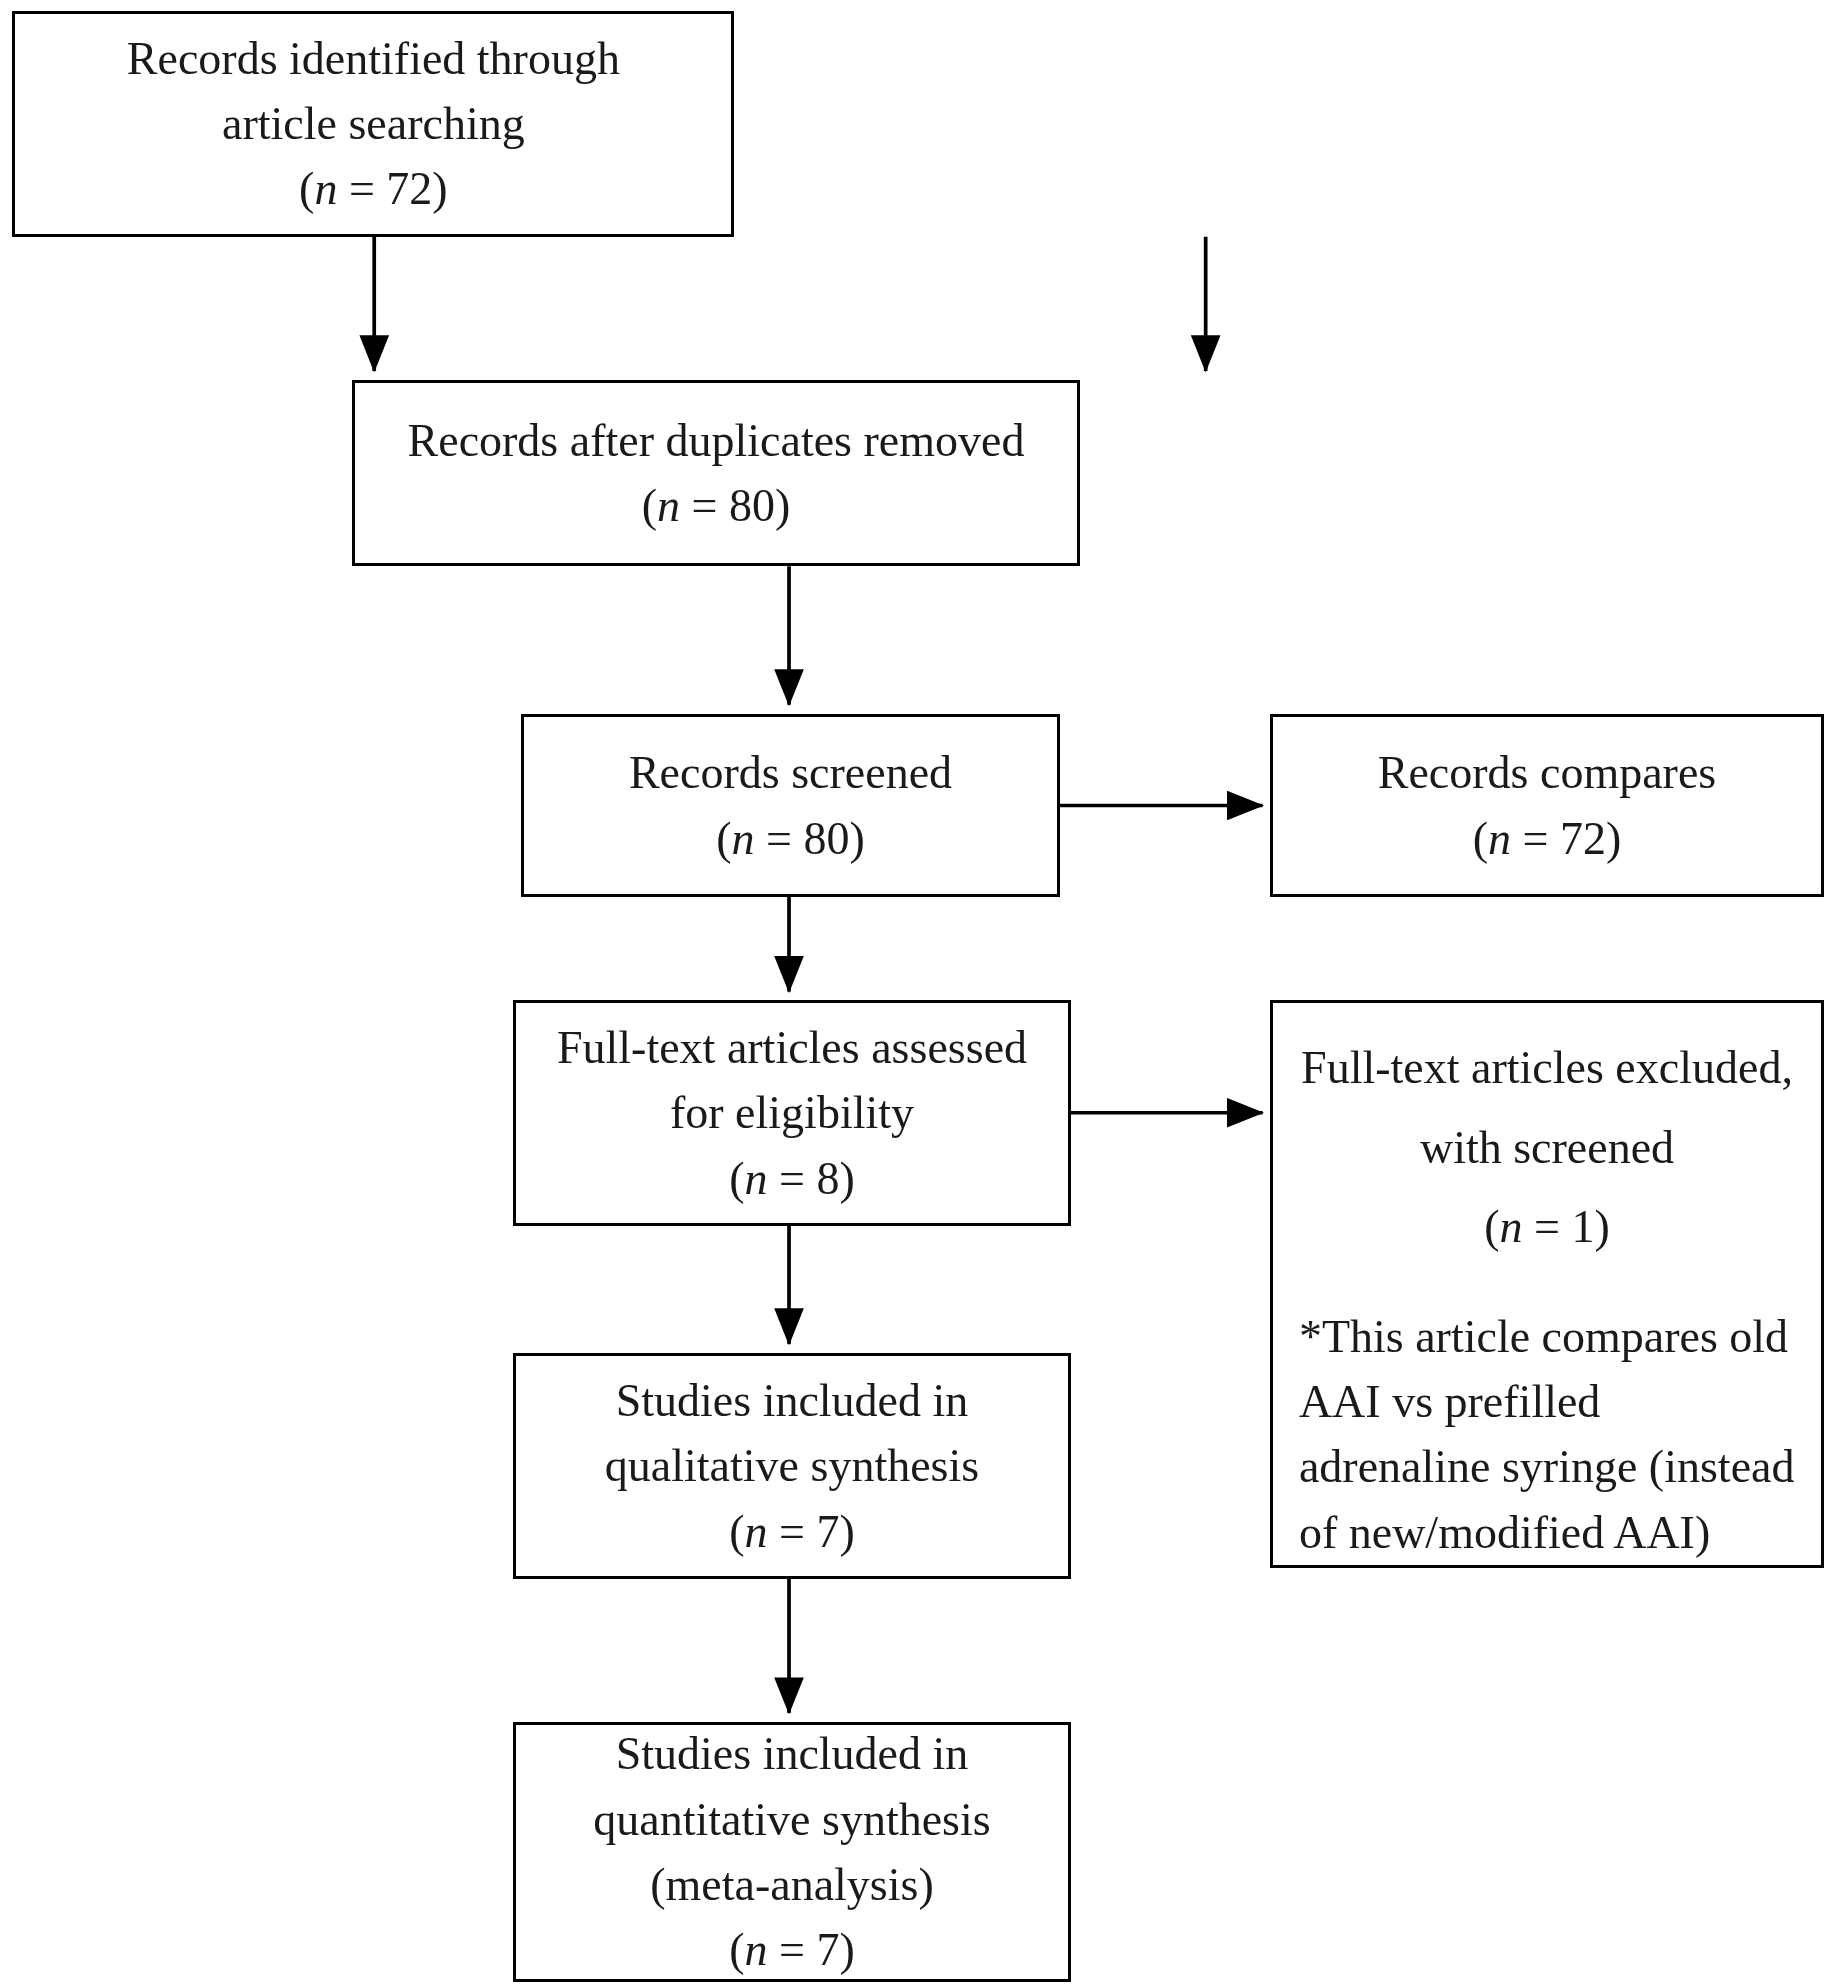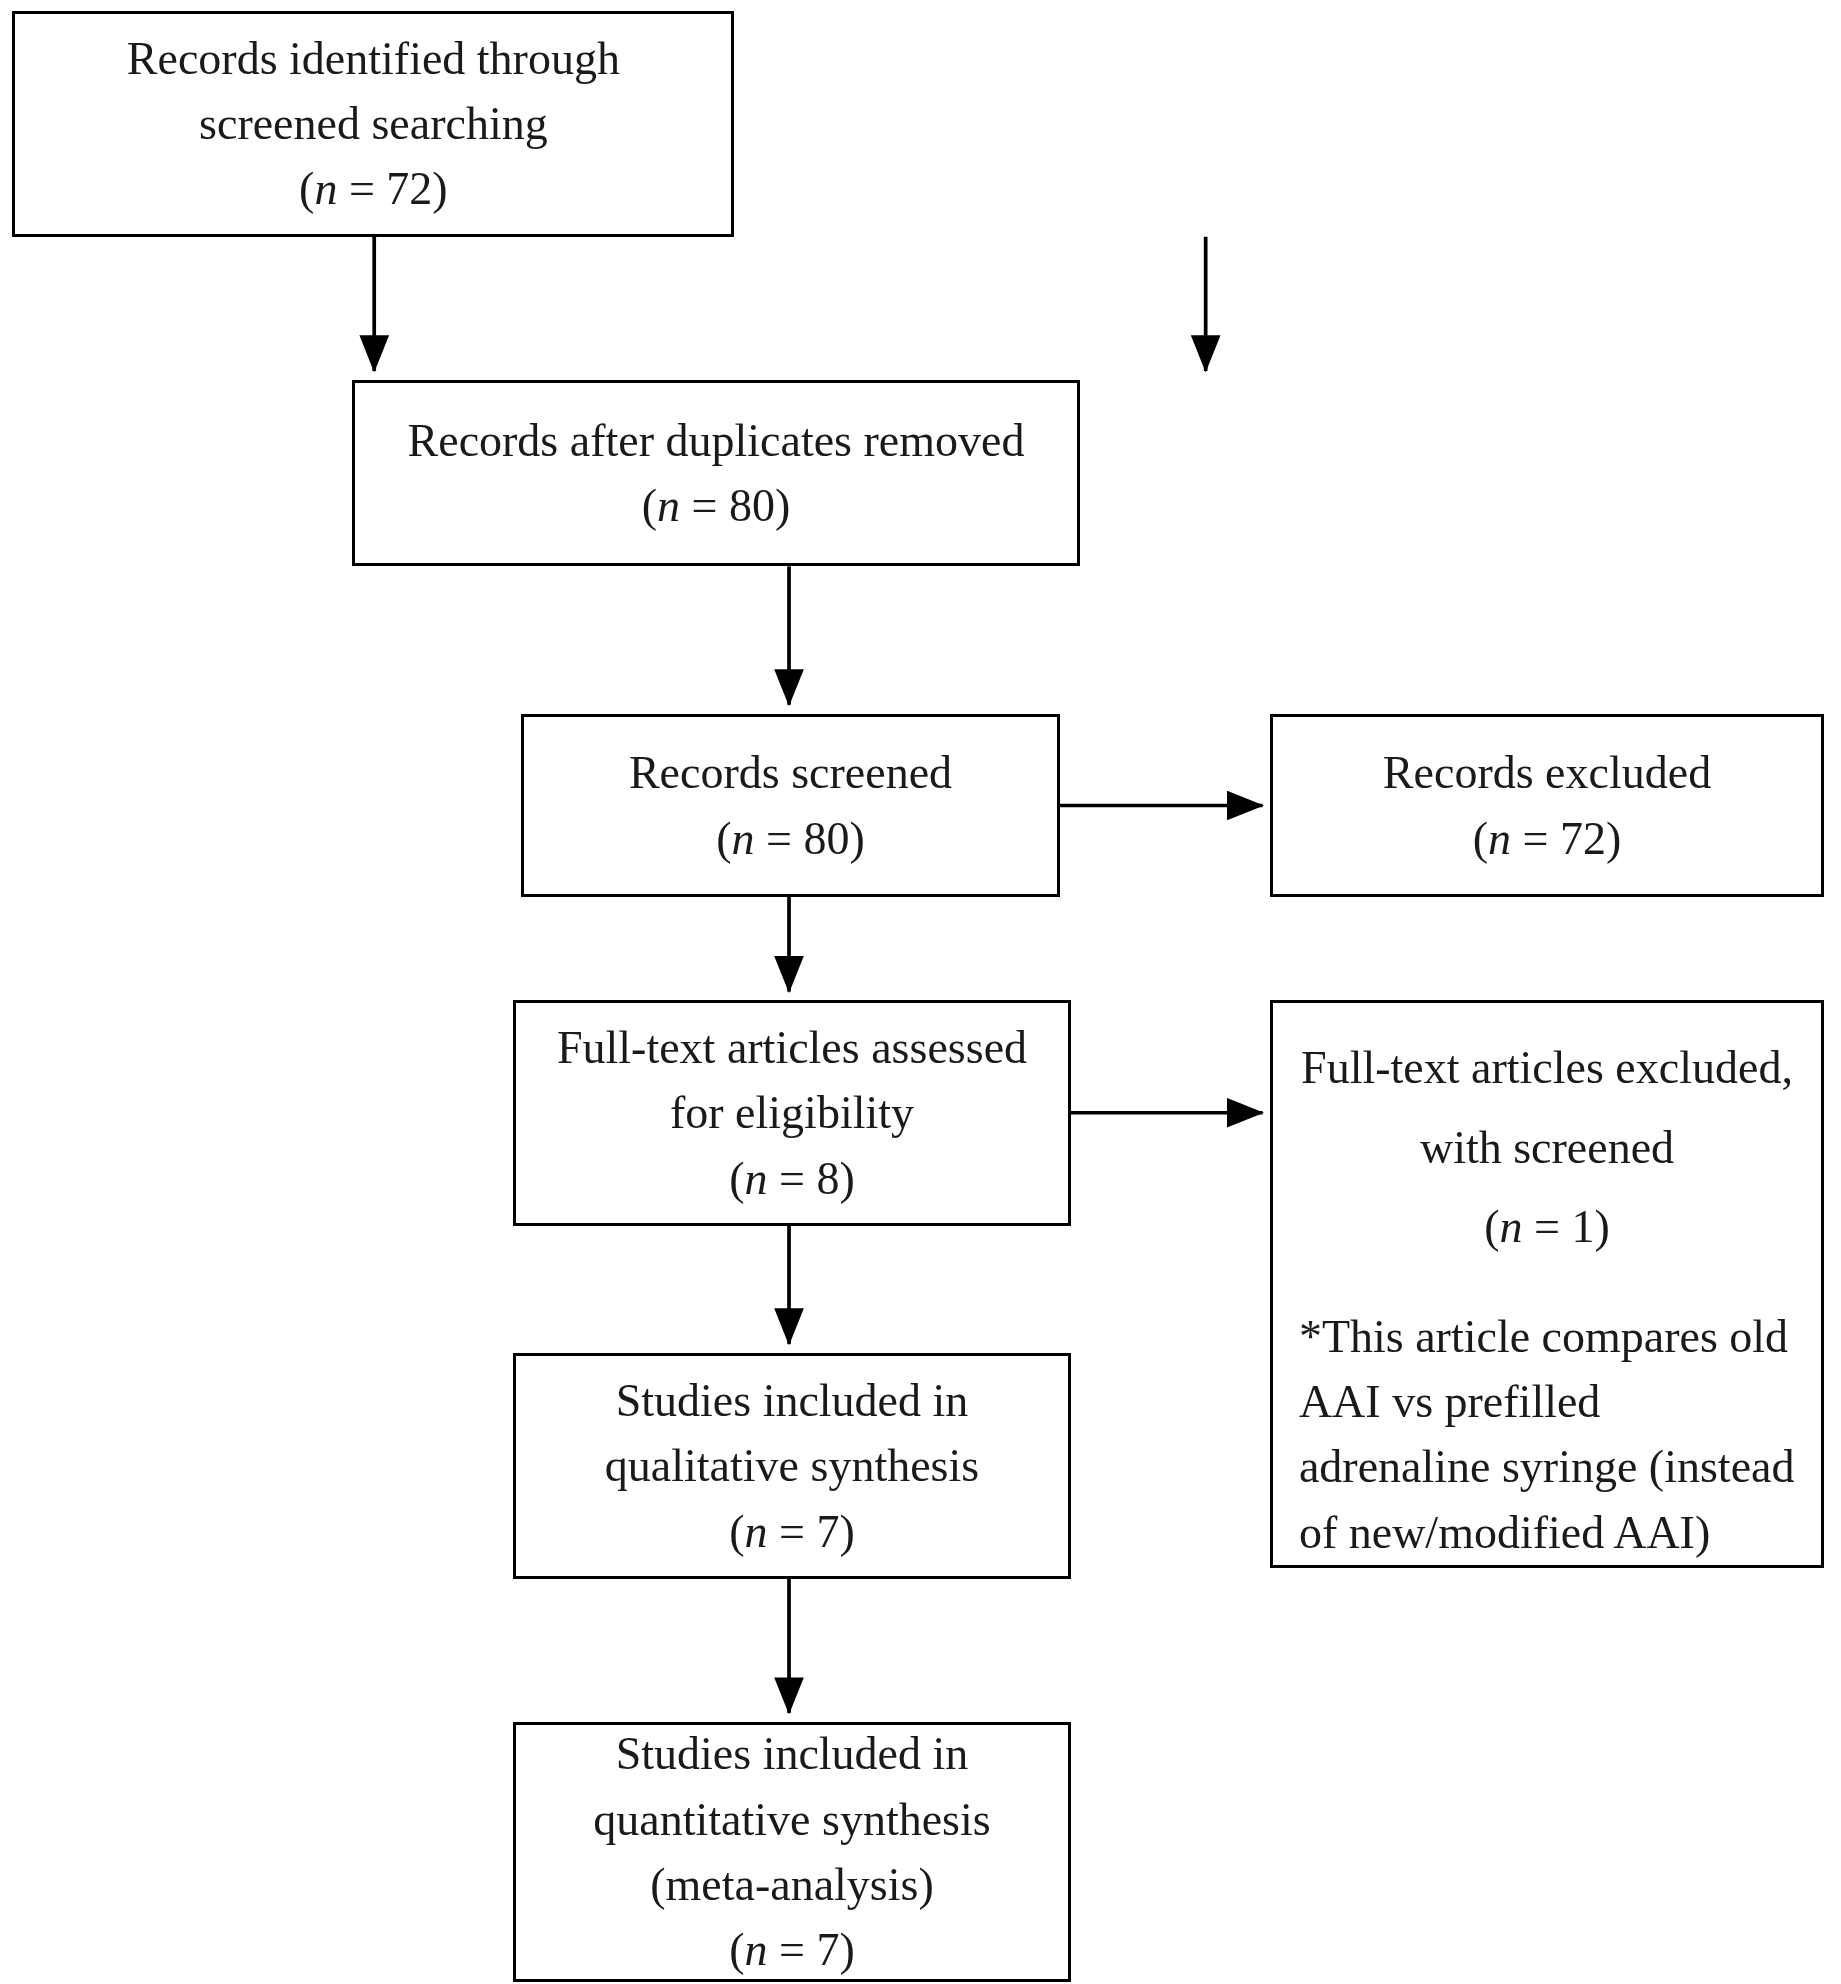--- a/index.html
+++ b/index.html
@@ -97,37 +97,37 @@
       <line x1="1276" y1="1983" x2="1276" y2="2174" stroke="#000000" stroke-width="6" marker-end="url(#arrowhead)"></line>
     </g>
 
     <g>
       <line x1="1276" y1="2553" x2="1276" y2="2771" stroke="#000000" stroke-width="6" marker-end="url(#arrowhead)"></line>
     </g>
   </svg>
 
   <div class="flow-box" style="left:12.4px; top:10.5px; width:722px; height:226px;">
     <div class="box-line">Records identified through</div>
-    <div class="box-line">screened searching</div>
+    <div class="box-line">article searching</div>
     <div class="box-line"><span>(</span><span class="n-italic">n</span><span> = 72)</span></div>
   </div>
 
 
   <div class="flow-box" style="left:352px; top:380px; width:728px; height:186px;">
     <div class="box-line">Records after duplicates removed</div>
     <div class="box-line"><span>(</span><span class="n-italic">n</span><span> = 80)</span></div>
   </div>
 
   <div class="flow-box" style="left:521px; top:714px; width:539px; height:183px;">
     <div class="box-line">Records screened</div>
     <div class="box-line"><span>(</span><span class="n-italic">n</span><span> = 80)</span></div>
   </div>
 
   <div class="flow-box" style="left:1270px; top:714px; width:554px; height:183px;">
-    <div class="box-line">Records excluded</div>
+    <div class="box-line">Records compares</div>
     <div class="box-line"><span>(</span><span class="n-italic">n</span><span> = 72)</span></div>
   </div>
 
   <div class="flow-box" style="left:513px; top:1000px; width:558px; height:226px;">
     <div class="box-line">Full-text articles assessed</div>
     <div class="box-line">for eligibility</div>
     <div class="box-line"><span>(</span><span class="n-italic">n</span><span> = 8)</span></div>
   </div>
 
   <div class="flow-box top-aligned" style="left:1270px; top:1000px; width:554px; height:568px; padding:32px 18.5px 0 18.5px;">

